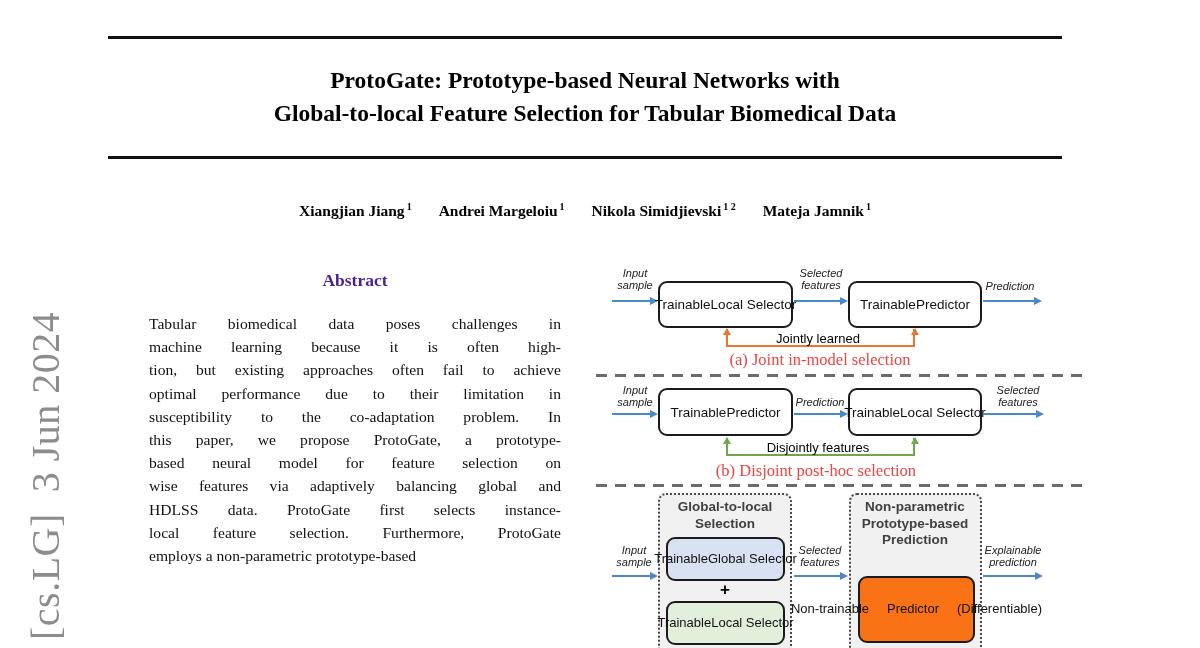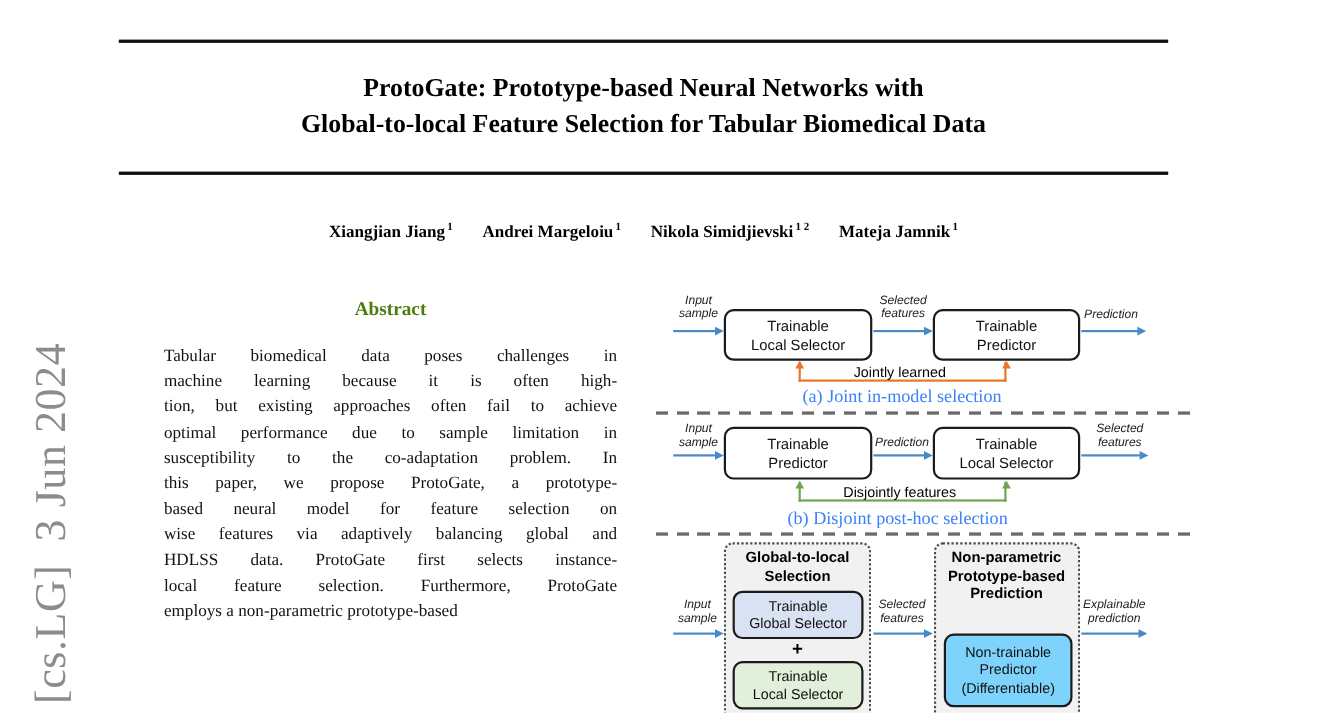--- a/index.html
+++ b/index.html
@@ -27,37 +27,37 @@
   .banner {
     position:absolute; left:22px; top:640px;
     transform:rotate(-90deg); transform-origin:0 0;
     font-family:"Liberation Serif", serif; font-size:40px; color:#8c8c8c;
     white-space:pre; letter-spacing:0.5px;
   }
 
   
   .abs-head {
     position:absolute; left:149px; top:270px; width:412px;
-    text-align:center; font-weight:bold; font-size:17.5px; color:#4d7c0f;
+    text-align:center; font-weight:bold; font-size:17.5px; color:#4c1d95;
   }
   .abstract {
     position:absolute; left:149px; top:312px; width:412px;
     font-size:15.6px; line-height:23.2px; color:#111;
   }
   .abs-line { text-align:justify; text-align-last:justify; }
   .abs-line.last { text-align-last:auto; }
   .flabel {
     position:absolute; transform:translateX(-50%);
     font-family:"Liberation Sans", sans-serif; font-style:italic;
     font-size:11px; line-height:11.5px; text-align:center; color:#222; white-space:nowrap;
   }
   .fbox {
     position:absolute; background:#fff;
     border:2.2px solid #1b1b1b; border-radius:9px;
-    display:flex; flex-direction:column; justify-content:center; align-items:center;
+    display:flex; justify-content:center; align-items:center;
     font-family:"Liberation Sans", sans-serif; font-size:13.5px; line-height:17px;
     color:#111; text-align:center; white-space:nowrap;
   }
   .arrow { position:absolute; height:2.4px; background:#4a89c7; }
   .arrow .head {
     position:absolute; right:-7px; top:50%; transform:translateY(-50%);
     width:0; height:0; border-left:8px solid #4a89c7;
     border-top:4.6px solid transparent; border-bottom:4.6px solid transparent;
   }
   .bracket { position:absolute; border-bottom:2.2px solid; border-left:2.2px solid; border-right:2.2px solid; }
@@ -70,39 +70,39 @@
   .bracket.orange { border-color:#e8762c; }
   .bracket.orange .uphead { border-bottom-color:#e8762c; }
   .bracket.green { border-color:#6fa650; }
   .bracket.green .uphead { border-bottom-color:#6fa650; }
   .bkt-label {
     position:absolute; transform:translateX(-50%);
     font-family:"Liberation Sans", sans-serif; font-size:13px; color:#000000; white-space:nowrap;
   }
   .fcap {
     position:absolute; transform:translateX(-50%);
-    font-size:16.5px; color:#3b82f6; white-space:nowrap;
+    font-size:16.5px; color:#ef4444; white-space:nowrap;
   }
   .dashsep {
     position:absolute; left:596px; width:492px; height:2.6px;
     background:repeating-linear-gradient(90deg,#6b6b6b 0 11px,transparent 11px 19px);
   }
   .panel {
     position:absolute; background:#f1f1f1;
     border:2px dotted #4a4a4a; border-radius:8px;
   }
   .panel-title {
     position:absolute; transform:translateX(-50%); text-align:center;
     font-family:"Liberation Sans", sans-serif; font-weight:bold;
-    font-size:13.5px; line-height:16.5px; color:#000000; white-space:nowrap;
+    font-size:13.5px; line-height:16.5px; color:#404040; white-space:nowrap;
   }
   .plus { position:absolute; transform:translateX(-50%); font-family:"Liberation Sans", sans-serif; font-weight:bold; font-size:17px; color:#000; }
   .box-blue   { background:#d9e2f3; }
   .box-green  { background:#e2efda; }
-  .box-yellow { background:#7dd3fc; }
+  .box-yellow { background:#f97316;gap:18px; }
 </style>
 </head>
 <body>
 
 <div class="rule" style="top:36px;"></div>
 <div class="rule" style="top:156px;"></div>
 
 <div class="paper-title">
   <div>ProtoGate: Prototype-based Neural Networks with</div>
   <div>Global-to-local Feature Selection for Tabular Biomedical Data</div>
@@ -115,21 +115,21 @@
   <span class="author"><span>Mateja Jamnik</span><sup>1</sup></span>
 </div>
 
 <div class="banner">[cs.LG]  3 Jun 2024</div>
 
 <div class="abs-head">Abstract</div>
 <div class="abstract">
   <div class="abs-line">Tabular biomedical data poses challenges in</div>
   <div class="abs-line">machine learning because it is often high-</div>
   <div class="abs-line">tion, but existing approaches often fail to achieve</div>
-  <div class="abs-line">optimal performance due to sample limitation in</div>
+  <div class="abs-line">optimal performance due to their limitation in</div>
   <div class="abs-line">susceptibility to the co-adaptation problem. In</div>
   <div class="abs-line">this paper, we propose ProtoGate, a prototype-</div>
   <div class="abs-line">based neural model for feature selection on</div>
   <div class="abs-line">wise features via adaptively balancing global and</div>
   <div class="abs-line">HDLSS data. ProtoGate first selects instance-</div>
   <div class="abs-line">local feature selection. Furthermore, ProtoGate</div>
   <div class="abs-line last">employs a non-parametric prototype-based</div>
 </div>
 
 <div class="flabel" style="left:635px;top:268px;">

